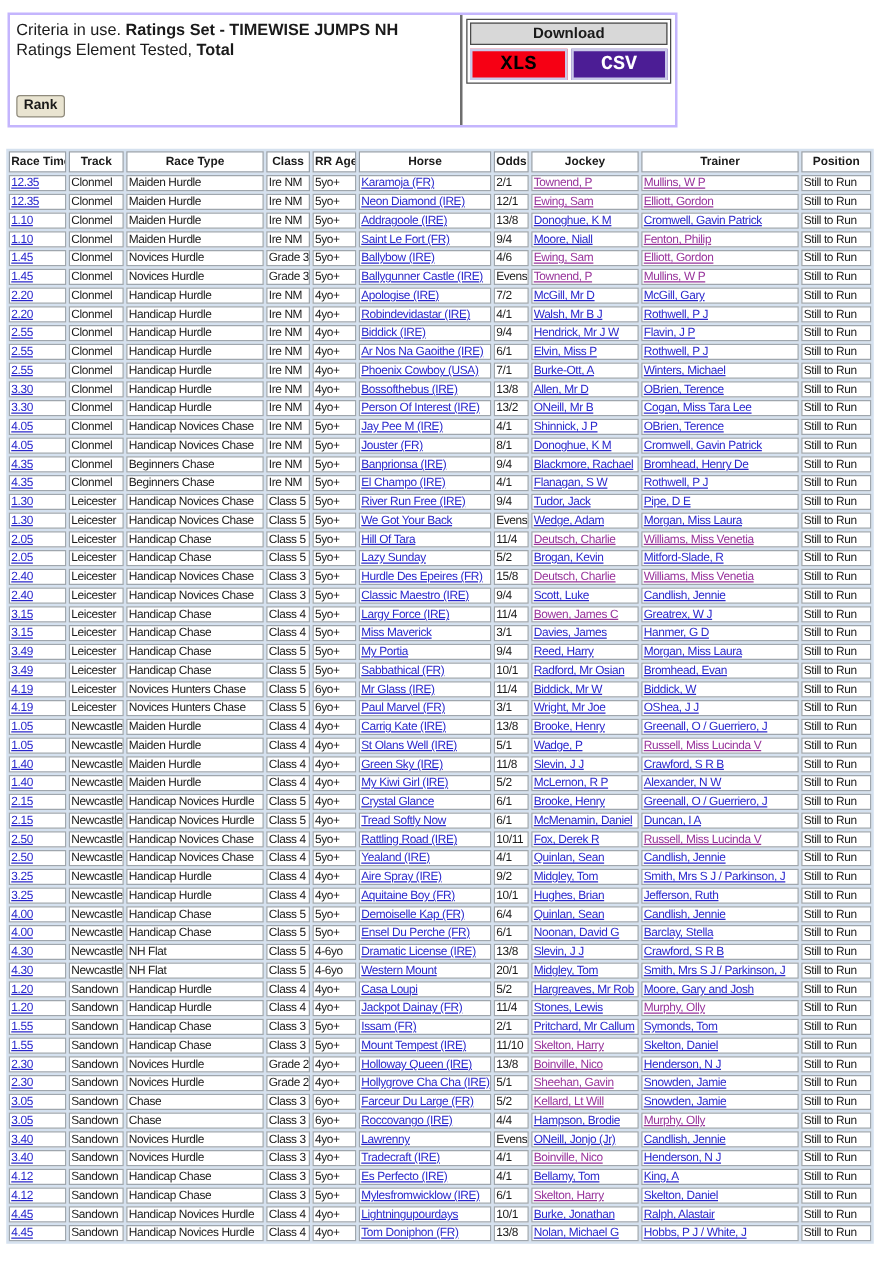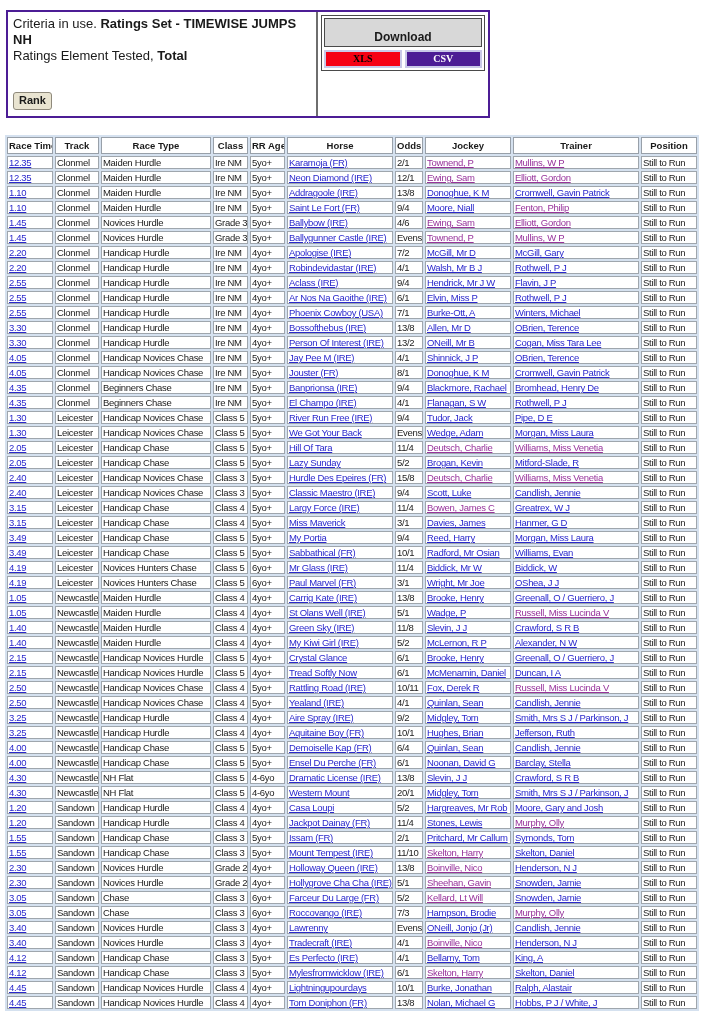--- a/index.html
+++ b/index.html
@@ -5,43 +5,43 @@
   * { box-sizing: border-box; }
   html,body { margin:0; padding:0; }
   body {
     width:704px; height:1024px; background:#ffffff;
     font-family:"Liberation Sans", sans-serif; color:#1a1a1a;
     overflow:hidden;
   }
 
   
   .top-wrap {
-    margin:10px 0 0 6px; width:484px; border:2px solid #4c1d95;
+    margin:10px 0 0 6px; width:536px; border:2px solid #c4b5fd;
     display:flex; background:#fff;
   }
   .criteria-cell { flex:1; border-right:2px solid #6e6e6e; padding:4px 6px 6px 5px; }
   .criteria-text { font-size:13px; line-height:16px; }
   .btn {
     background:#e9e4d1; border:1px solid #8f8a7c; border-radius:3px;
     font-family:inherit; font-weight:bold; font-size:11px; color:#1a1a1a;
     padding:1px 5px 2px; cursor:pointer; line-height:13px;
   }
   .rank-row { margin-top:26px; }
   .actions-row { margin-top:6px; display:flex; gap:2px; }
 
   .download-cell { width:170px; padding:3px; }
   .download-box { border:1px solid #4a4a4a; padding:2px; }
   .download-title {
     border:1px solid #4a4a4a; background:#d8d8d8; font-size:12px;
-    font-weight:bold; text-align:center; padding:11px 0 2px;
+    font-weight:bold; text-align:center; padding:0 0 2px;
   }
   .download-buttons { display:flex; gap:3px; margin-top:3px; }
   .dl-btn {
-    flex:1; border:2px solid #c9c9e8; font-family:Liberation Serif, serif; font-weight:bold;
-    font-size:10px; text-align:center; padding:1px 0 2px; cursor:pointer;
+    flex:1; border:2px solid #c9c9e8; font-family:Liberation Mono, monospace; font-weight:bold;
+    font-size:16px; text-align:center; padding:1px 0 2px; cursor:pointer;
   }
   .dl-btn.xls { background:#f60014; color:#000000; }
   .dl-btn.csv { background:#4c1d95; color:#ffffff; }
 
   
   table.races {
     margin:17px 0 0 5px; width:694px; table-layout:fixed;
     border-collapse:separate; border-spacing:2px; background:#d5e1ef;
   }
   table.races th {
@@ -203,21 +203,21 @@
         <td><a href="#">Walsh, Mr B J</a></td>
         <td><a href="#">Rothwell, P J</a></td>
         <td>Still to Run</td>
       </tr>
       <tr>
         <td><a href="#">2.55</a></td>
         <td>Clonmel</td>
         <td>Handicap Hurdle</td>
         <td>Ire NM</td>
         <td>4yo+</td>
-        <td><a href="#">Aclass (IRE)</a></td>
+        <td><a href="#">Biddick (IRE)</a></td>
         <td>9/4</td>
         <td><a href="#">Hendrick, Mr J W</a></td>
         <td><a href="#">Flavin, J P</a></td>
         <td>Still to Run</td>
       </tr>
       <tr>
         <td><a href="#">2.55</a></td>
         <td>Clonmel</td>
         <td>Handicap Hurdle</td>
         <td>Ire NM</td>
@@ -422,21 +422,21 @@
       </tr>
       <tr>
         <td><a href="#">3.49</a></td>
         <td>Leicester</td>
         <td>Handicap Chase</td>
         <td>Class 5</td>
         <td>5yo+</td>
         <td><a href="#">Sabbathical (FR)</a></td>
         <td>10/1</td>
         <td><a href="#">Radford, Mr Osian</a></td>
-        <td><a href="#">Williams, Evan</a></td>
+        <td><a href="#">Bromhead, Evan</a></td>
         <td>Still to Run</td>
       </tr>
       <tr>
         <td><a href="#">4.19</a></td>
         <td>Leicester</td>
         <td>Novices Hunters Chase</td>
         <td>Class 5</td>
         <td>6yo+</td>
         <td><a href="#">Mr Glass (IRE)</a></td>
         <td>11/4</td>
@@ -708,21 +708,21 @@
         <td><a href="#">Snowden, Jamie</a></td>
         <td>Still to Run</td>
       </tr>
       <tr>
         <td><a href="#">3.05</a></td>
         <td>Sandown</td>
         <td>Chase</td>
         <td>Class 3</td>
         <td>6yo+</td>
         <td><a href="#">Roccovango (IRE)</a></td>
-        <td>7/3</td>
+        <td>4/4</td>
         <td><a href="#">Hampson, Brodie</a></td>
         <td><a href="#" class="visited">Murphy, Olly</a></td>
         <td>Still to Run</td>
       </tr>
       <tr>
         <td><a href="#">3.40</a></td>
         <td>Sandown</td>
         <td>Novices Hurdle</td>
         <td>Class 3</td>
         <td>4yo+</td>

